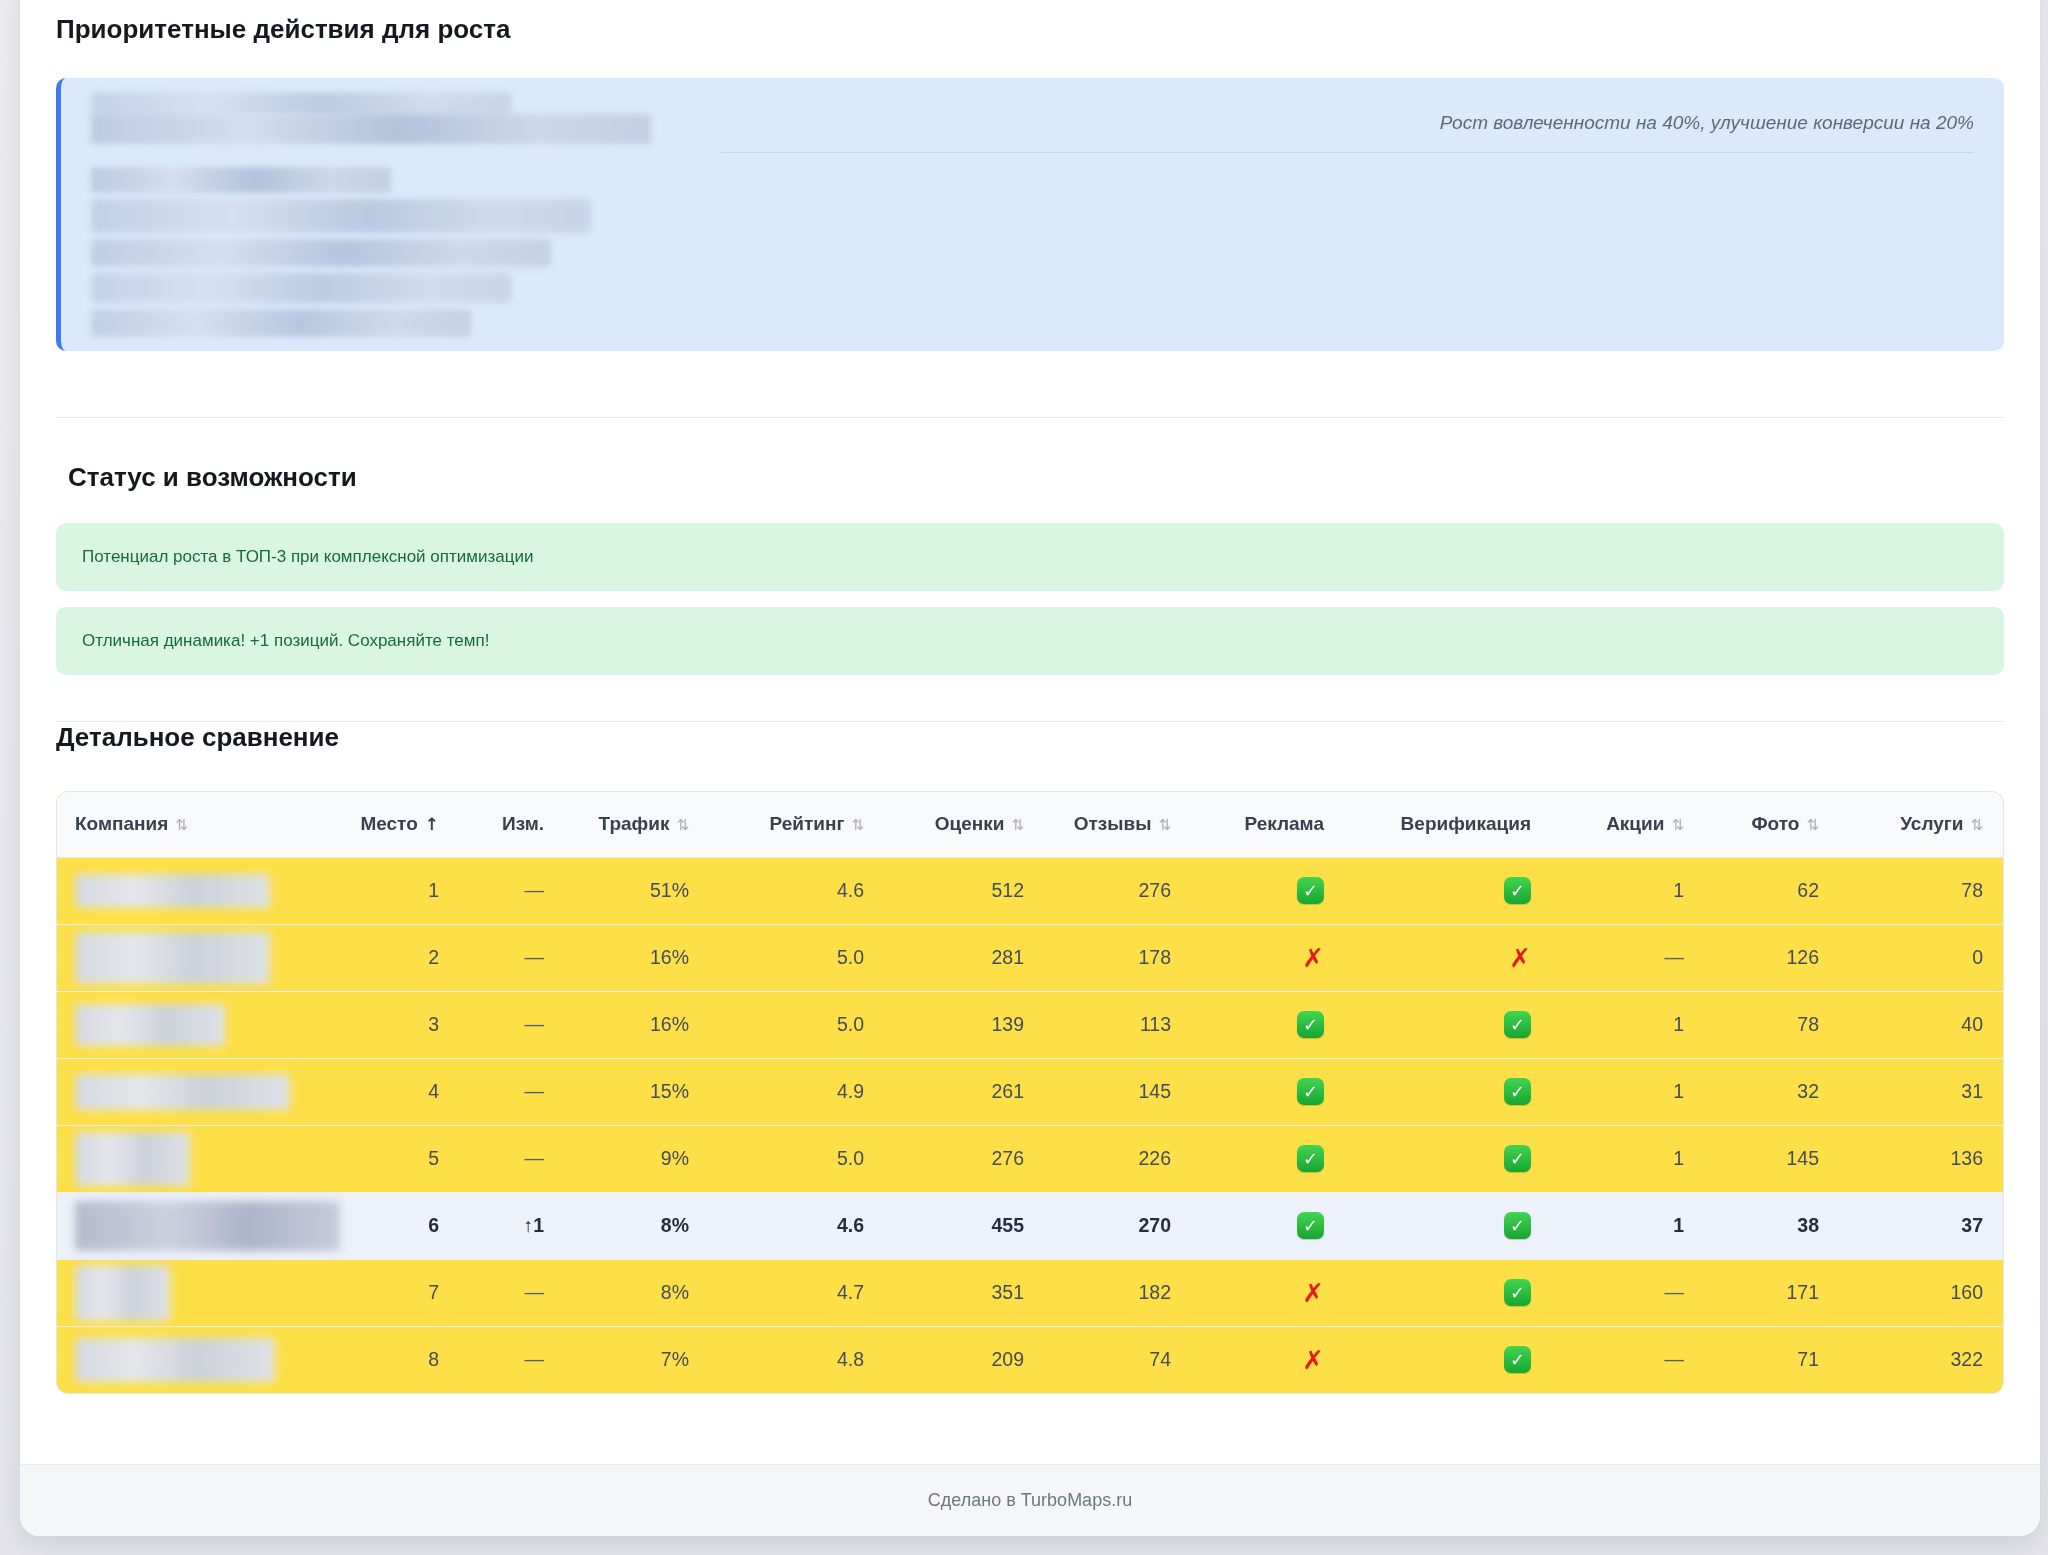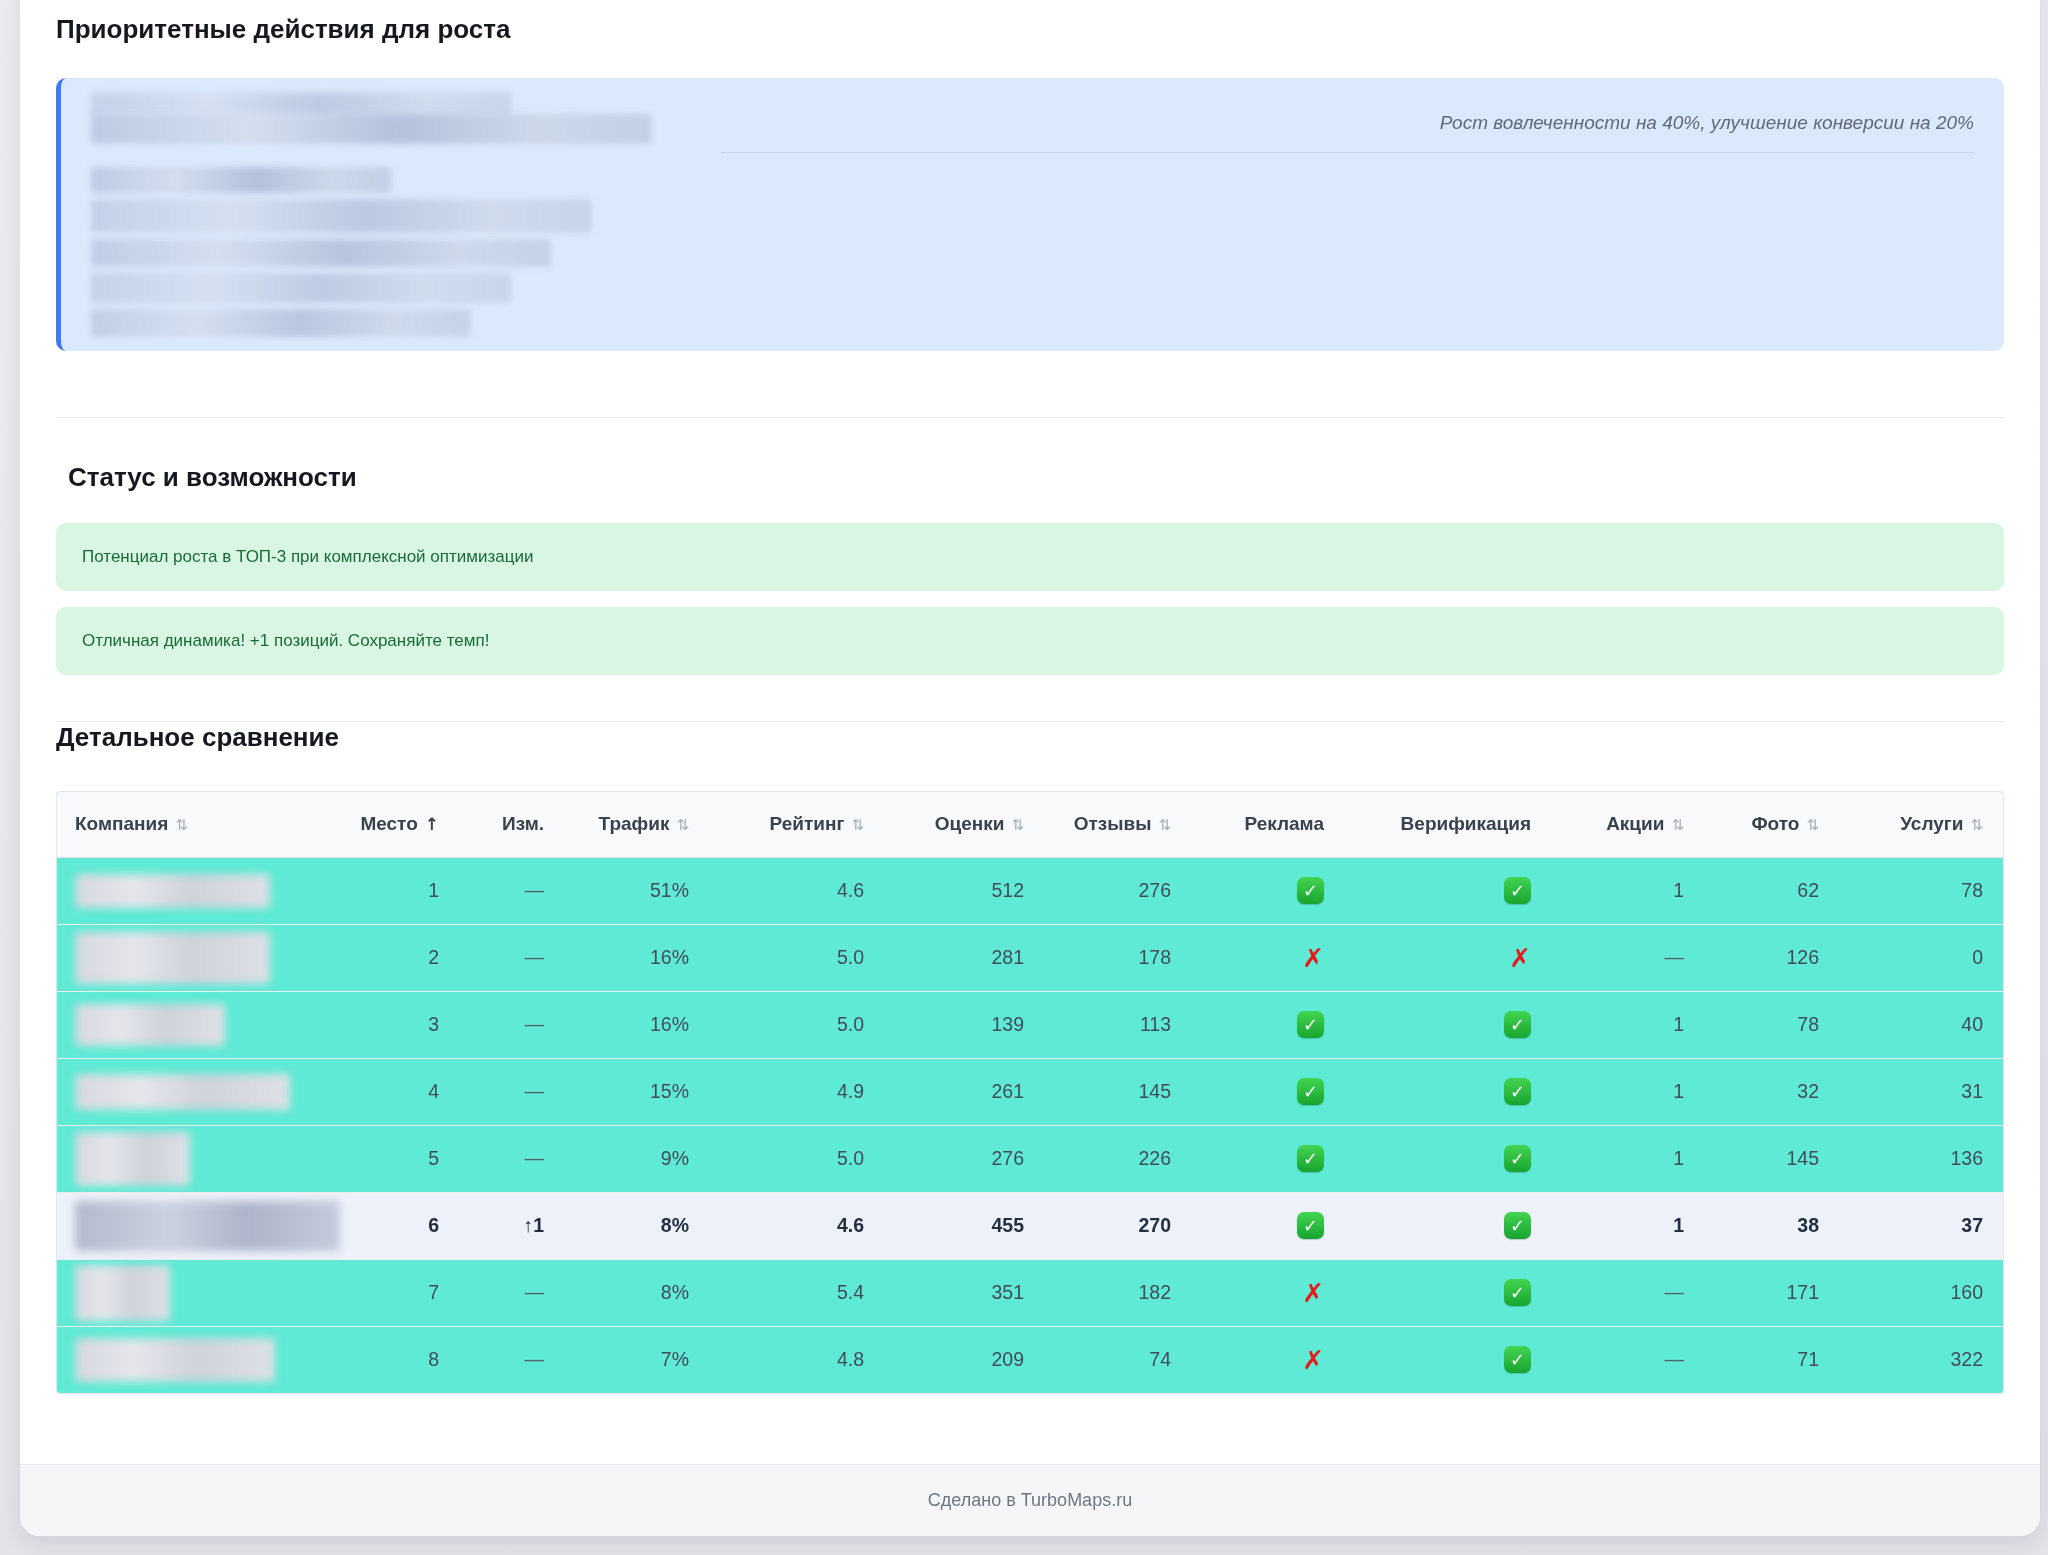--- a/index.html
+++ b/index.html
@@ -54,22 +54,22 @@
   
   .alert {
     background:#d9f6e2; color:#186a3b; border-radius:10px;
     padding:20px 26px; font-size:17px; line-height:28px;
   }
   .alert.first { margin-top:31px; }
   .alert + .alert { margin-top:16px; }
 
   
   .table-wrap {
-    margin-top:39px; border:1px solid #e3e6ea; border-radius:4px;
-    overflow:hidden; background:#5eead4;
+    margin-top:39px; border:1px solid #e3e6ea; border-radius:12px;
+    overflow:hidden; background:#fde047;
   }
   table { width:100%; border-collapse:collapse; table-layout:fixed; }
   thead tr { background:#f8f9fb; }
   th {
     height:65px; font-size:19px; font-weight:600; color:#39414f;
     text-align:right; padding:0 22px 0 0; border-bottom:1px solid #e2e4e9;
     white-space:nowrap;
   }
   th.left { text-align:left; padding:0 0 0 18px; }
   .sort { font-family:"DejaVu Sans",sans-serif; font-size:15px; color:#a6adb8; margin-left:7px; font-weight:400; }
@@ -259,21 +259,21 @@
               <td><span class="chk">✓</span></td>
               <td>1</td>
               <td>38</td>
               <td>37</td>
             </tr>
             <tr>
               <td class="left"><div class="redact name" style="width: 95px; height: 56px;"></div></td>
               <td>7</td>
               <td class="dash">—</td>
               <td>8%</td>
-              <td>5.4</td>
+              <td>4.7</td>
               <td>351</td>
               <td>182</td>
               <td><span class="crs">✗</span></td>
               <td><span class="chk">✓</span></td>
               <td class="dash">—</td>
               <td>171</td>
               <td>160</td>
             </tr>
             <tr>
               <td class="left"><div class="redact name" style="width: 200px; height: 44px;"></div></td>

